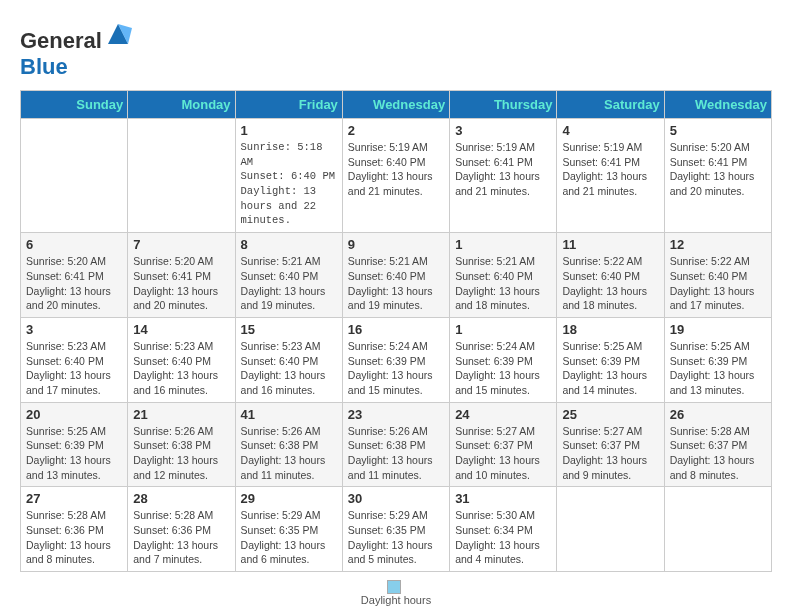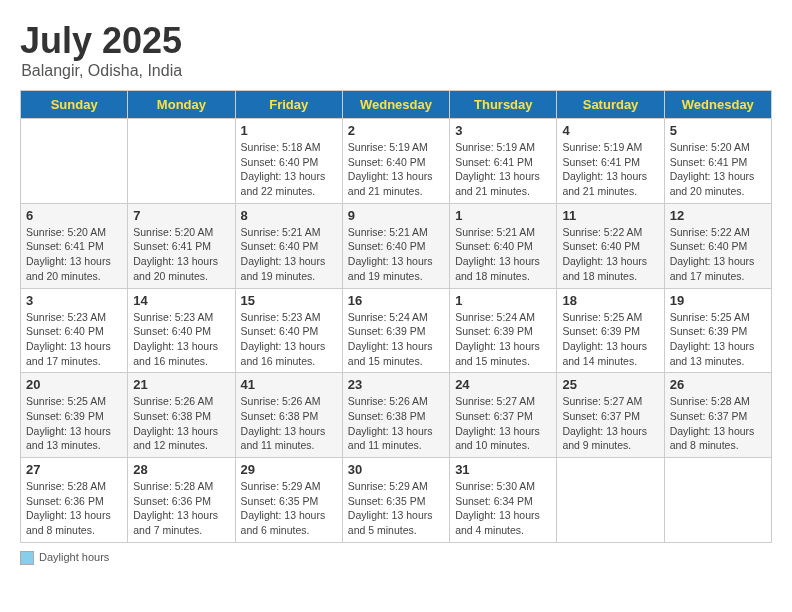--- a/index.html
+++ b/index.html
@@ -47,23 +47,23 @@
       font-size: 16px;
       color: #555;
     }
     .calendar {
       width: 100%;
       border-collapse: collapse;
       font-size: 11px;
     }
     .calendar thead th {
       background-color: #1a6fb5;
-      color: #fde047;
+      color: #5eead4;
       padding: 6px 4px;
-      text-align: center;
+      text-align: right;
       font-size: 13px;
       font-weight: bold;
       border: 1px solid #ccc;
     }
     .calendar tbody td {
       border: 1px solid #ccc;
       vertical-align: top;
       padding: 4px 5px;
       width: 107px;
       min-height: 80px;
@@ -82,39 +82,46 @@
       color: #444;
       font-size: 10.5px;
       line-height: 1.4;
     }
     .empty-cell {
       background: #fff !important;
     }
     .footer-bar {
       margin-top: 8px;
       display: flex;
+      align-items: center;
       font-size: 11px;
       color: #555;
+      flex-direction: column;
     }
     .footer-bar .color-box {
       width: 14px;
       height: 14px;
       background: #87ceeb;
       display: inline-block;
       margin-right: 5px;
       border: 1px solid #aaa;
     }
   </style>
 </head>
 <body>
 
 <div class="header">
-  <div class="title-block">
-    <div class="title-month">July 2025</div>
-    <div class="title-location">Balangir, Odisha, India</div>
+  <div class="logo">
+    <div>
+      <span class="logo-text-general">General</span><svg class="logo-icon" viewBox="0 0 28 28">
+        <polygon points="4,24 14,4 24,24" fill="#1a6fb5"></polygon>
+        <polygon points="14,4 28,8 24,24" fill="#2196f3" opacity="0.7"></polygon>
+      </svg><br>
+      <span class="logo-text-blue">Blue</span>
+    </div>
   </div>
 </div>
 
 <table class="calendar">
   <thead>
     <tr>
     <th>Sunday</th>
         <th>Monday</th>
         <th>Friday</th>
         <th>Wednesday</th>
@@ -122,21 +129,21 @@
         <th>Saturday</th>
         <th>Wednesday</th>
       </tr>
   </thead>
   <tbody id="calendar-body">
   <tr>
         <td class="empty-cell"></td>
         <td class="empty-cell"></td>
         <td>
           <div class="day-number">1</div>
-          <div class="day-info" style="white-space: pre-wrap;">Sunrise: 5:18 AM
+          <div class="day-info" style="white-space: pre-wrap; font-family: Liberation Mono, monospace;">Sunrise: 5:18 AM
 Sunset: 6:40 PM
 Daylight: 13 hours and 22 minutes.</div>
         </td>
         <td>
           <div class="day-number">2</div>
           <div class="day-info" style="white-space: pre-wrap;">Sunrise: 5:19 AM
 Sunset: 6:40 PM
 Daylight: 13 hours and 21 minutes.</div>
         </td>
         <td>

